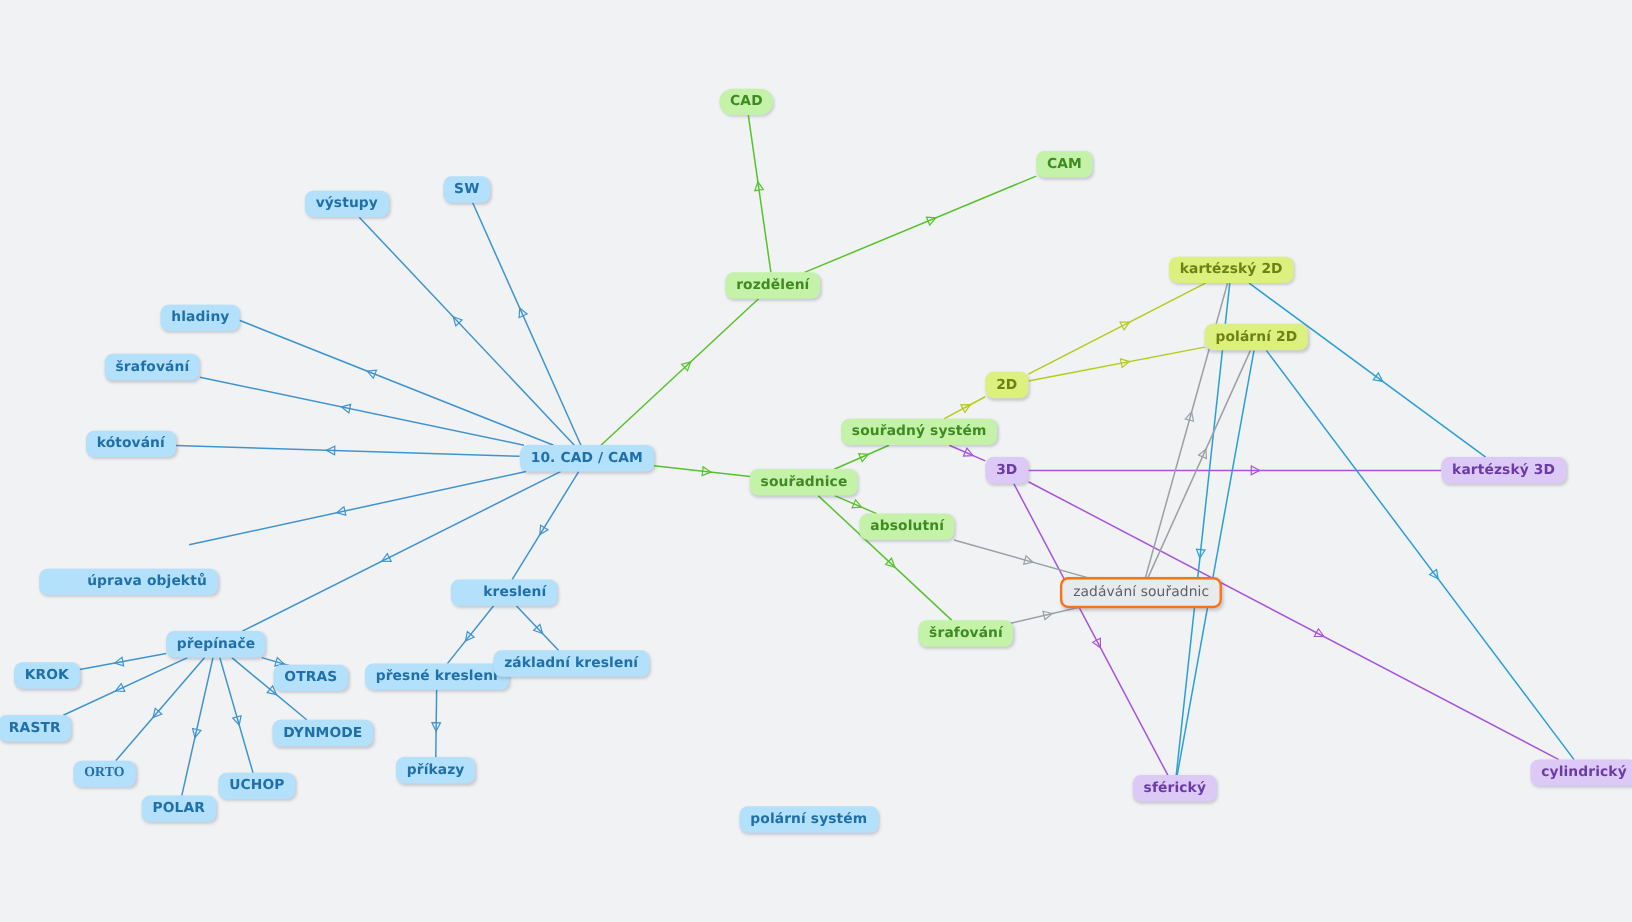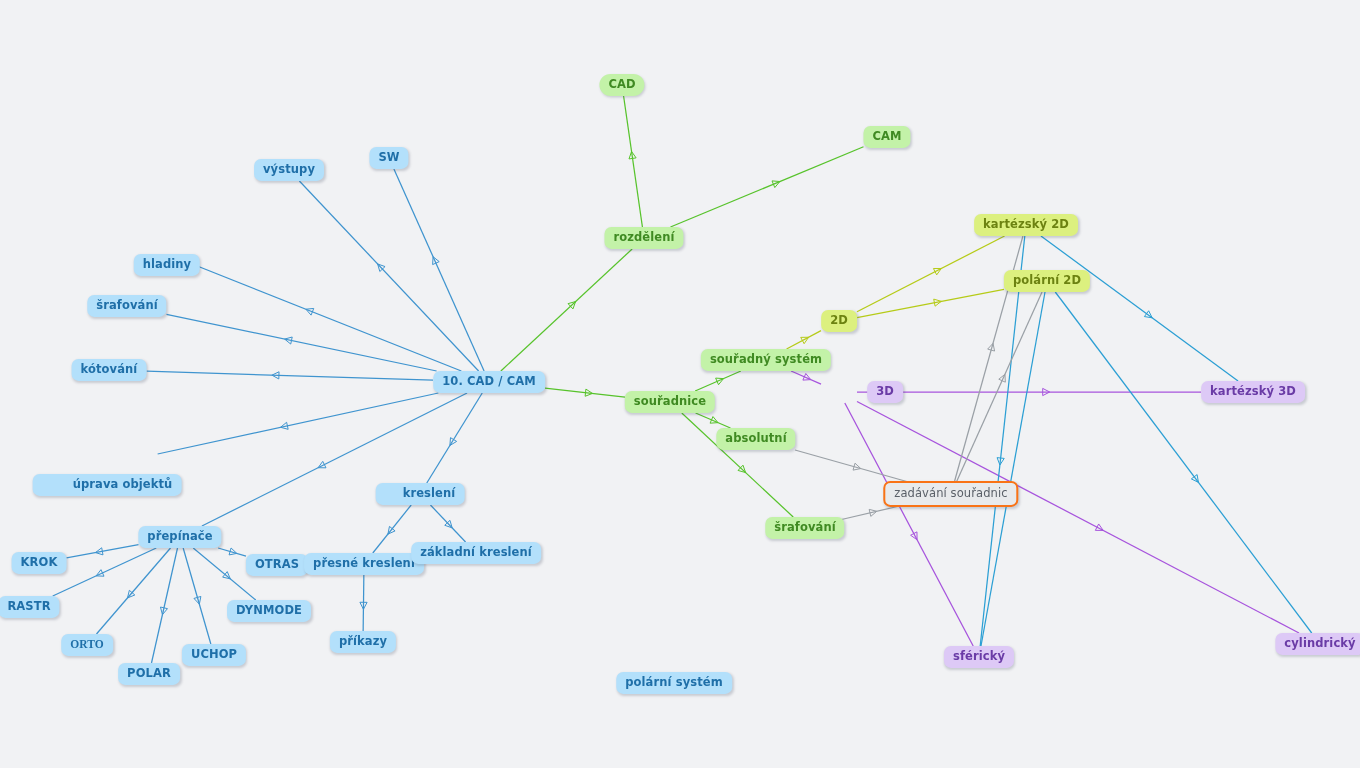--- a/index.html
+++ b/index.html
@@ -219,35 +219,35 @@
       <div class="node n-blue" style="left: 127px; top: 306px;">šrafování</div>
       <div class="node n-blue" style="left: 109px; top: 370px;">kótování</div>
       <div class="node n-blue" style="left: 107px; top: 485px; padding-left: 40px;">úprava objektů</div>
       <div class="node n-blue" style="left: 180px; top: 537px;">přepínače</div>
       <div class="node n-blue" style="left: 39px; top: 563px;">KROK</div>
       <div class="node n-blue" style="left: 29px; top: 607px;">RASTR</div>
       <div class="node n-blue" style="left: 87px; top: 645px; font-family: Liberation Serif, serif;">ORTO</div>
       <div class="node n-blue" style="left: 149px; top: 674px;">POLAR</div>
       <div class="node n-blue" style="left: 214px; top: 655px; text-align: right;">UCHOP</div>
       <div class="node n-blue" style="left: 269px; top: 611px;">DYNMODE</div>
-      <div class="node n-blue" style="left: 277px; top: 565px;">OTRAS</div>
+      <div class="node n-blue" style="left: 259px; top: 565px;">OTRAS</div>
       <div class="node n-blue" style="left: 420px; top: 494px; padding-left: 27px;">kreslení</div>
       <div class="node n-blue" style="left: 364px; top: 564px;">přesné kreslení</div>
       <div class="node n-blue" style="left: 476px; top: 553px;">základní kreslení</div>
       <div class="node n-blue" style="left: 363px; top: 642px;">příkazy</div>
       <div class="node n-blue" style="left: 674px; top: 683px;">polární systém</div>
       <div class="node n-green" style="left: 644px; top: 238px;">rozdělení</div>
       <div class="node n-green" style="left: 622px; top: 85px; border-radius: 11px;">CAD</div>
       <div class="node n-green" style="left: 887px; top: 137px;">CAM</div>
       <div class="node n-green" style="left: 670px; top: 402px;">souřadnice</div>
       <div class="node n-green" style="left: 766px; top: 360px;">souřadný systém</div>
       <div class="node n-green" style="left: 756px; top: 439px;">absolutní</div>
       <div class="node n-green" style="left: 805px; top: 528px;">šrafování</div>
       <div class="node n-olive" style="left: 839px; top: 321px;">2D</div>
       <div class="node n-olive" style="left: 1026px; top: 225px;">kartézský 2D</div>
       <div class="node n-olive" style="left: 1047px; top: 281px;">polární 2D</div>
-      <div class="node n-purple" style="left: 885px; top: 392px;">3D</div>
+      <div class="node n-purple" style="left: 839px; top: 392px;">3D</div>
       <div class="node n-purple" style="left: 1253px; top: 392px;">kartézský 3D</div>
       <div class="node n-purple" style="left: 979px; top: 657px;">sférický</div>
       <div class="node n-purple" style="left: 1320px; top: 644px;">cylindrický</div>
       <div class="node n-gray" style="left: 951px; top: 494px;">zadávání souřadnic</div>
     </div>
 </div>
 
 </body></html>

